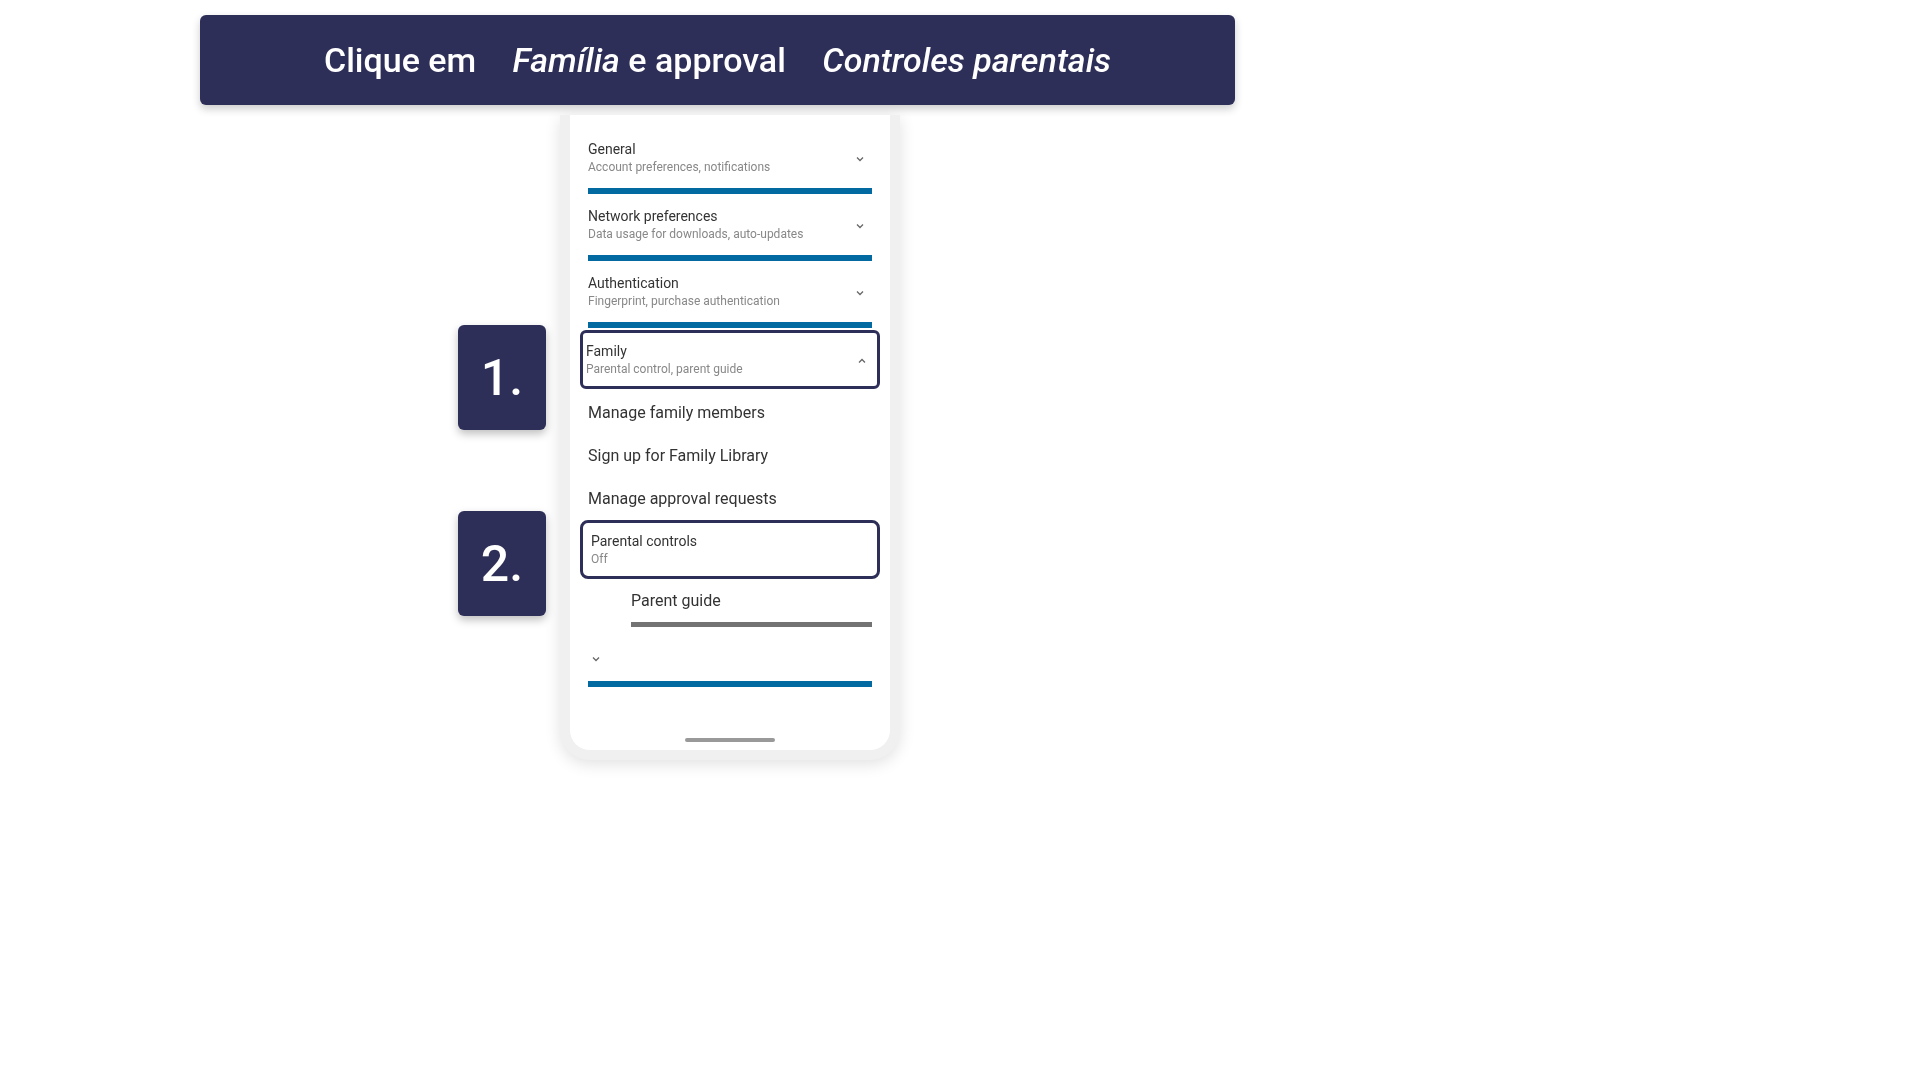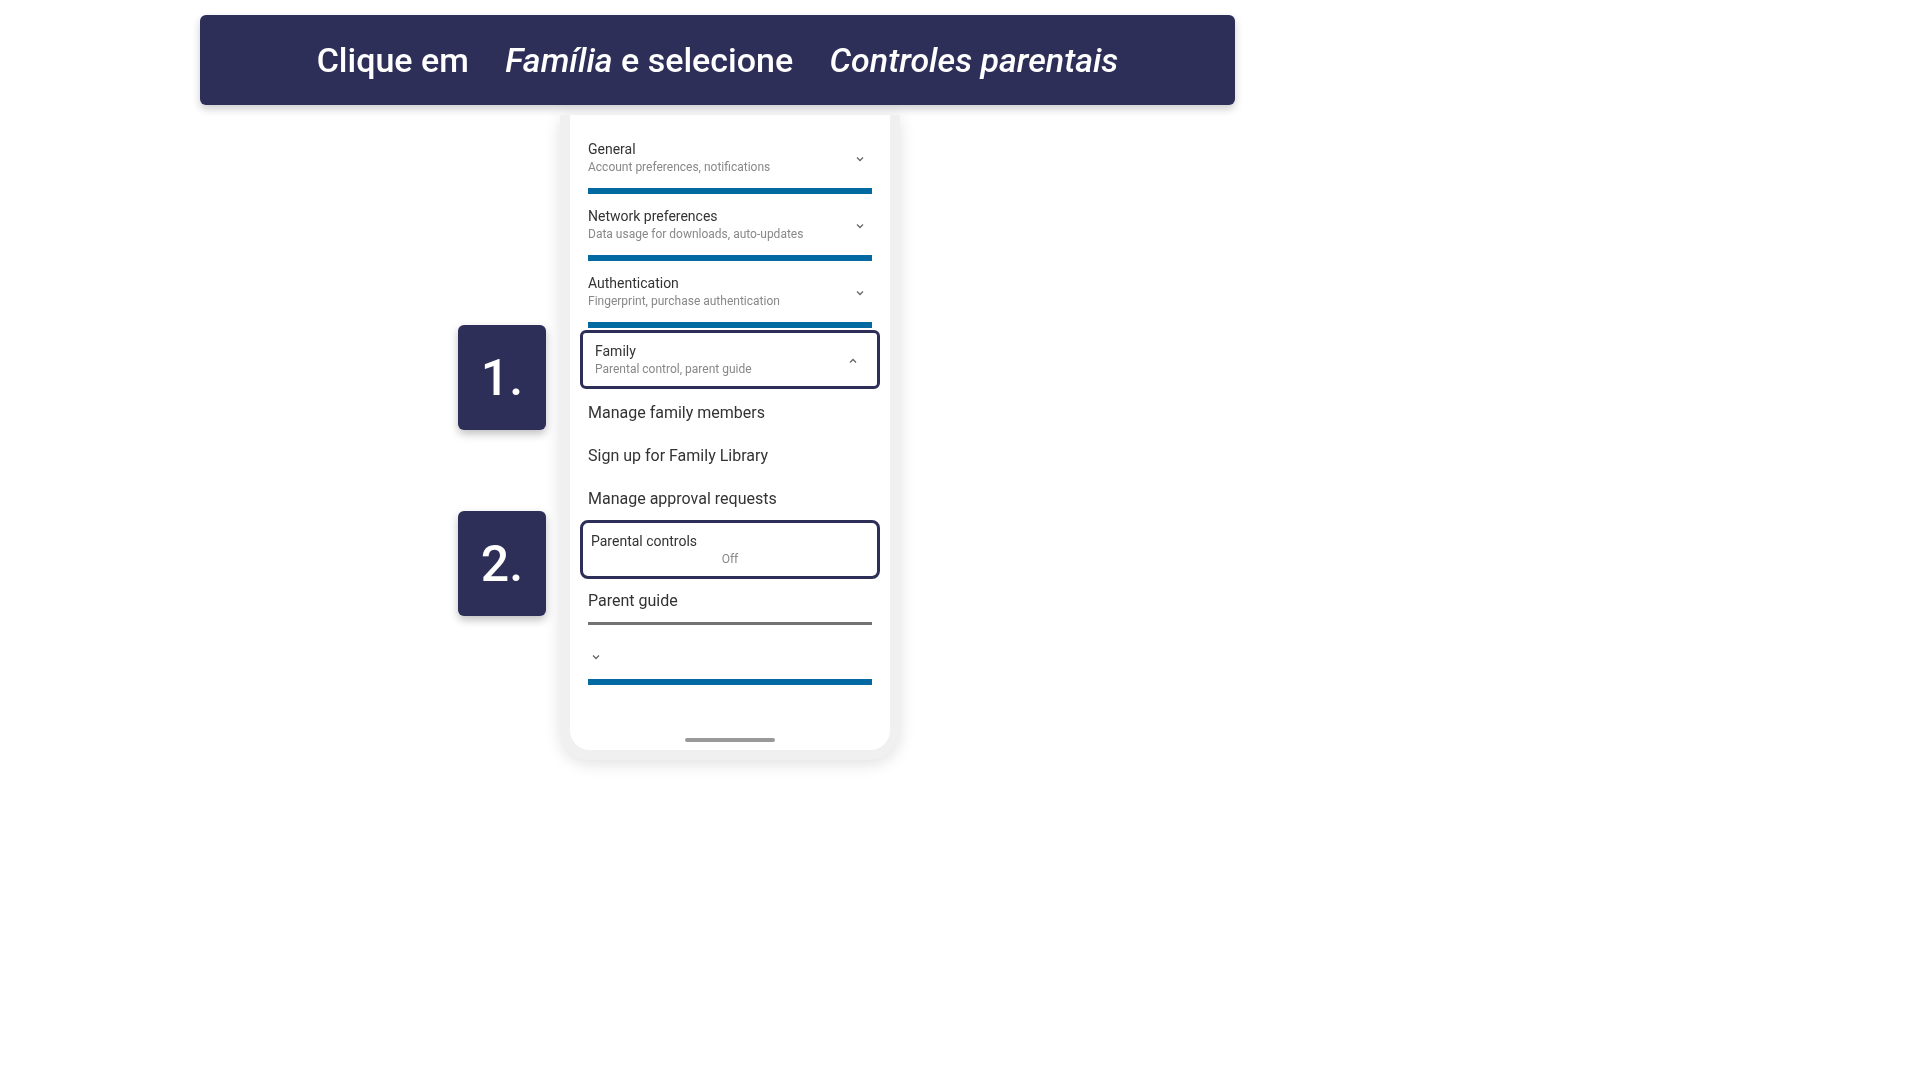--- a/index.html
+++ b/index.html
@@ -105,21 +105,21 @@
       margin-top: 10px;
       margin-right: 4px;
     }
     .chevron svg {
       width: 12px;
       height: 12px;
     }
     .highlight-box {
       border: 3px solid #2e2f58;
       border-radius: 6px;
-      padding: 10px 12px;
+      padding: 10px 3px;
       margin: 2px -8px;
       display: flex;
       align-items: flex-start;
       justify-content: space-between;
       cursor: pointer;
     }
     .sub-item {
       padding: 12px 0;
       font-size: 16px;
       color: #333;
@@ -133,41 +133,41 @@
       cursor: pointer;
     }
     .highlight-box-sub .sub-title {
       font-size: 14px;
       color: #333;
       margin-bottom: 3px;
     }
     .highlight-box-sub .sub-status {
       font-size: 12px;
       color: #888;
-      text-align: center;
     }
     .home-indicator {
       position: absolute;
       bottom: 8px;
       left: 50%;
       transform: translateX(-50%);
       width: 90px;
       height: 4px;
       background: #999;
       border-radius: 2px;
     }
     .section-group {
-      border-bottom: 3px solid #737373;
+      border-bottom: 5px solid #737373;
+      margin-left: 43px;
     }
   </style>
 </head>
 <body>
 
 <div class="instruction-banner">
-  <span>Clique em </span><em>Família</em><span> e selecione </span><em>Controles parentais</em>
+  <span>Clique em </span><em>Família</em><span> e approval </span><em>Controles parentais</em>
 </div>
 
 <div class="step-badge step-badge-1">
   <span>1.</span>
 </div>
 
 <div class="step-badge step-badge-2">
   <span>2.</span>
 </div>
 

